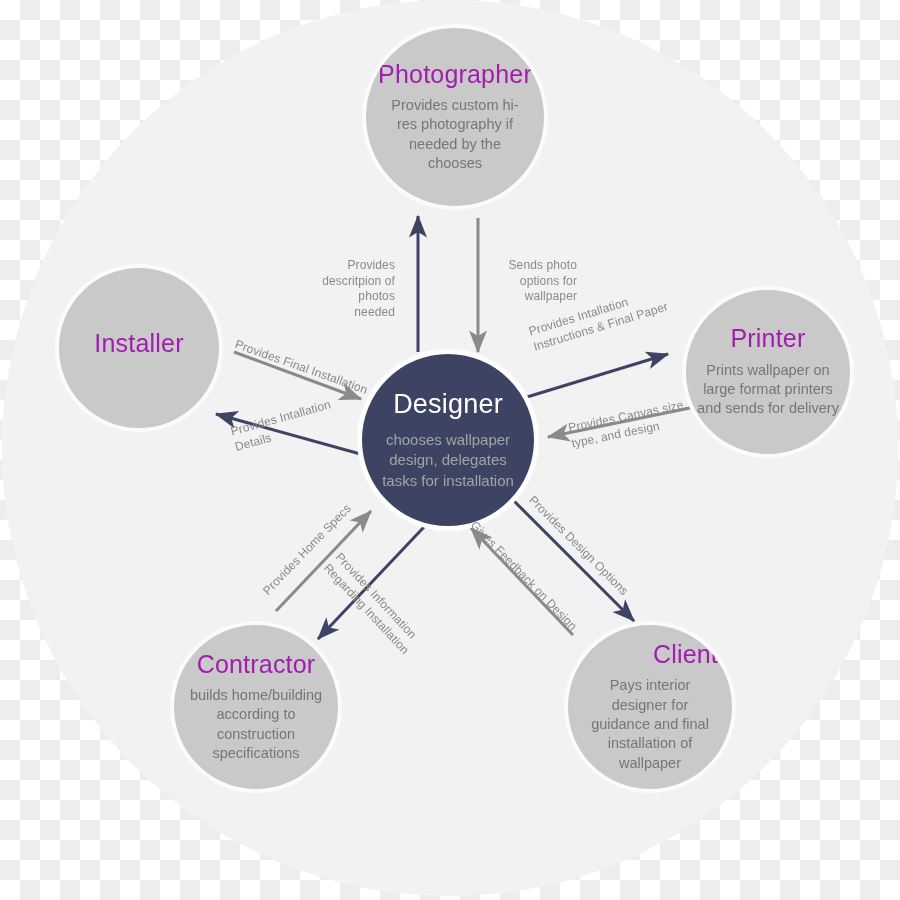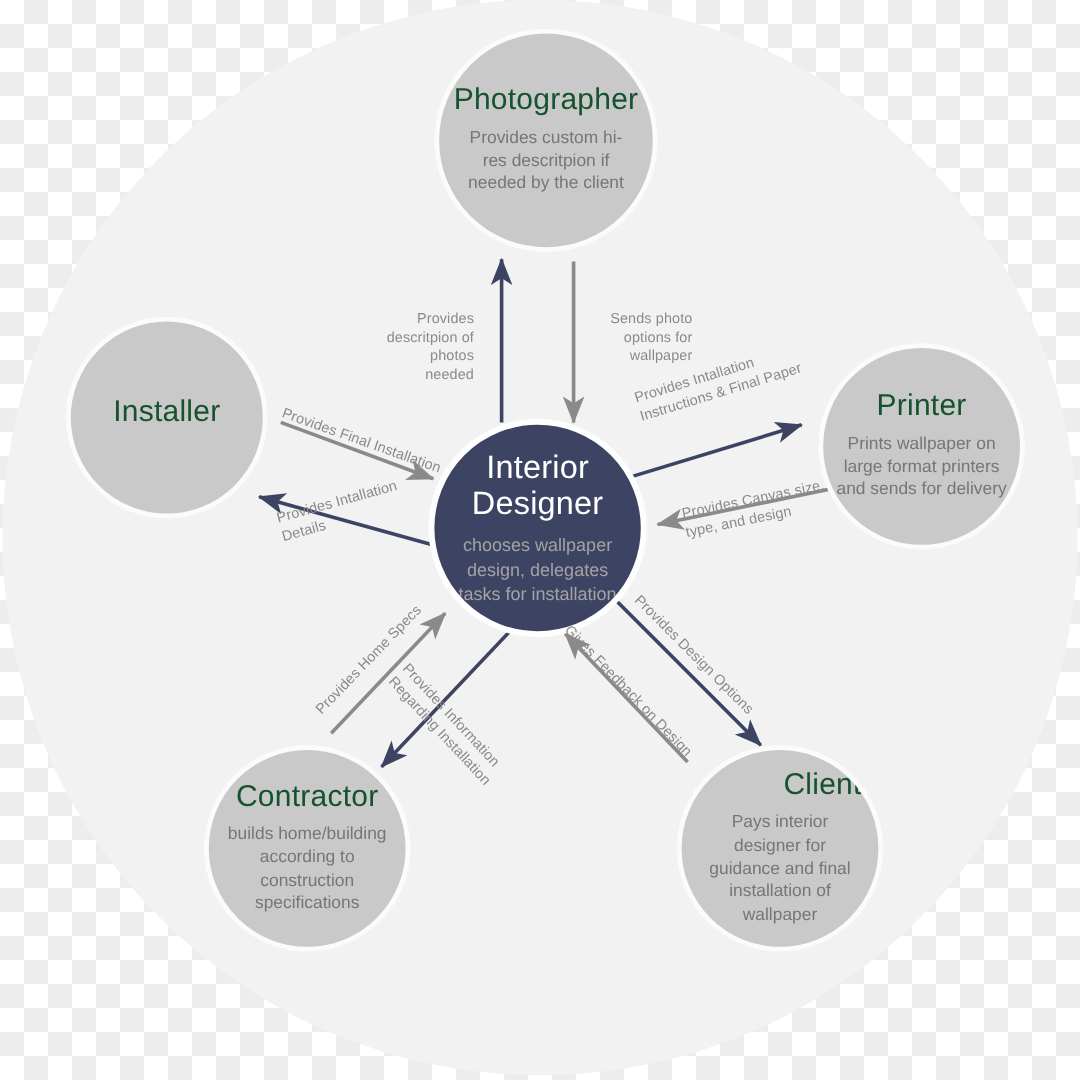--- a/index.html
+++ b/index.html
@@ -46,21 +46,21 @@
   .node.outer {
     background: #c9c9c9;
     border: 4px solid #fbfbfb;
   }
   .node.center {
     background: #3d4463;
     border: 5px solid #fefefe;
   }
   .node-title {
     font-weight: 400;
-    color: #14532d;
+    color: #a21caf;
     letter-spacing: .2px;
     line-height: 1.05;
   }
   .node.outer .node-title { font-size: 25px; margin-bottom: 9px; }
   .node-desc {
     font-size: 14.5px;
     line-height: 1.33;
     color: #767676;
   }
   .node.center .node-title {
@@ -118,21 +118,21 @@
 
     <line x1="573" y1="635" x2="471" y2="528" stroke="#8a8a8a" stroke-width="3" marker-end="url(#arrow-gray)"></line>
 
     <line x1="276" y1="611" x2="371" y2="511" stroke="#8a8a8a" stroke-width="3" marker-end="url(#arrow-gray)"></line>
 
     <line x1="424" y1="527" x2="318" y2="639" stroke="#3d4463" stroke-width="3" marker-end="url(#arrow-navy)"></line>
   </svg>
 
   <div class="node outer" style="left:362px; top:24px; width:186px; height:186px; padding:0 16px;">
     <div class="node-title">Photographer</div>
-    <div class="node-desc">Provides custom hi-res descritpion if needed by the client</div>
+    <div class="node-desc">Provides custom hi-res photography if needed by the chooses</div>
   </div>
 
   <div class="node outer" style="left:55px; top:264px; width:168px; height:168px; padding:0 12px;gap:19px;">
     <div class="node-title">Installer</div>
   </div>
 
   <div class="node outer" style="left:170px; top:621px; width:172px; height:172px; padding:0 14px;">
     <div class="node-title">Contractor</div>
     <div class="node-desc">builds home/building according to construction specifications</div>
   </div>
@@ -142,21 +142,20 @@
     <div class="node-desc">Prints wallpaper on large format printers and sends for delivery</div>
   </div>
 
   <div class="node outer" style="left:564px; top:621px; width:172px; height:172px; padding:0 14px;align-items:flex-end;">
     <div class="node-title">Client</div>
     <div class="node-desc">Pays interior designer for guidance and final installation of wallpaper</div>
   </div>
 
   <div class="node center" style="left:357px; top:349px; width:182px; height:182px; padding:0 12px;">
     <div class="node-title">
-      <div>Interior</div>
       <div>Designer</div>
     </div>
     <div class="node-desc">chooses wallpaper design, delegates tasks for installation</div>
   </div>
 
   <div class="edge-label vertical-blk" style="left:317px; top:258px; width:78px; text-align:right;">Provides
 descritpion of
 photos needed</div>
 
   <div class="edge-label vertical-blk" style="left:491px; top:258px; width:86px; text-align:right;">Sends photo

